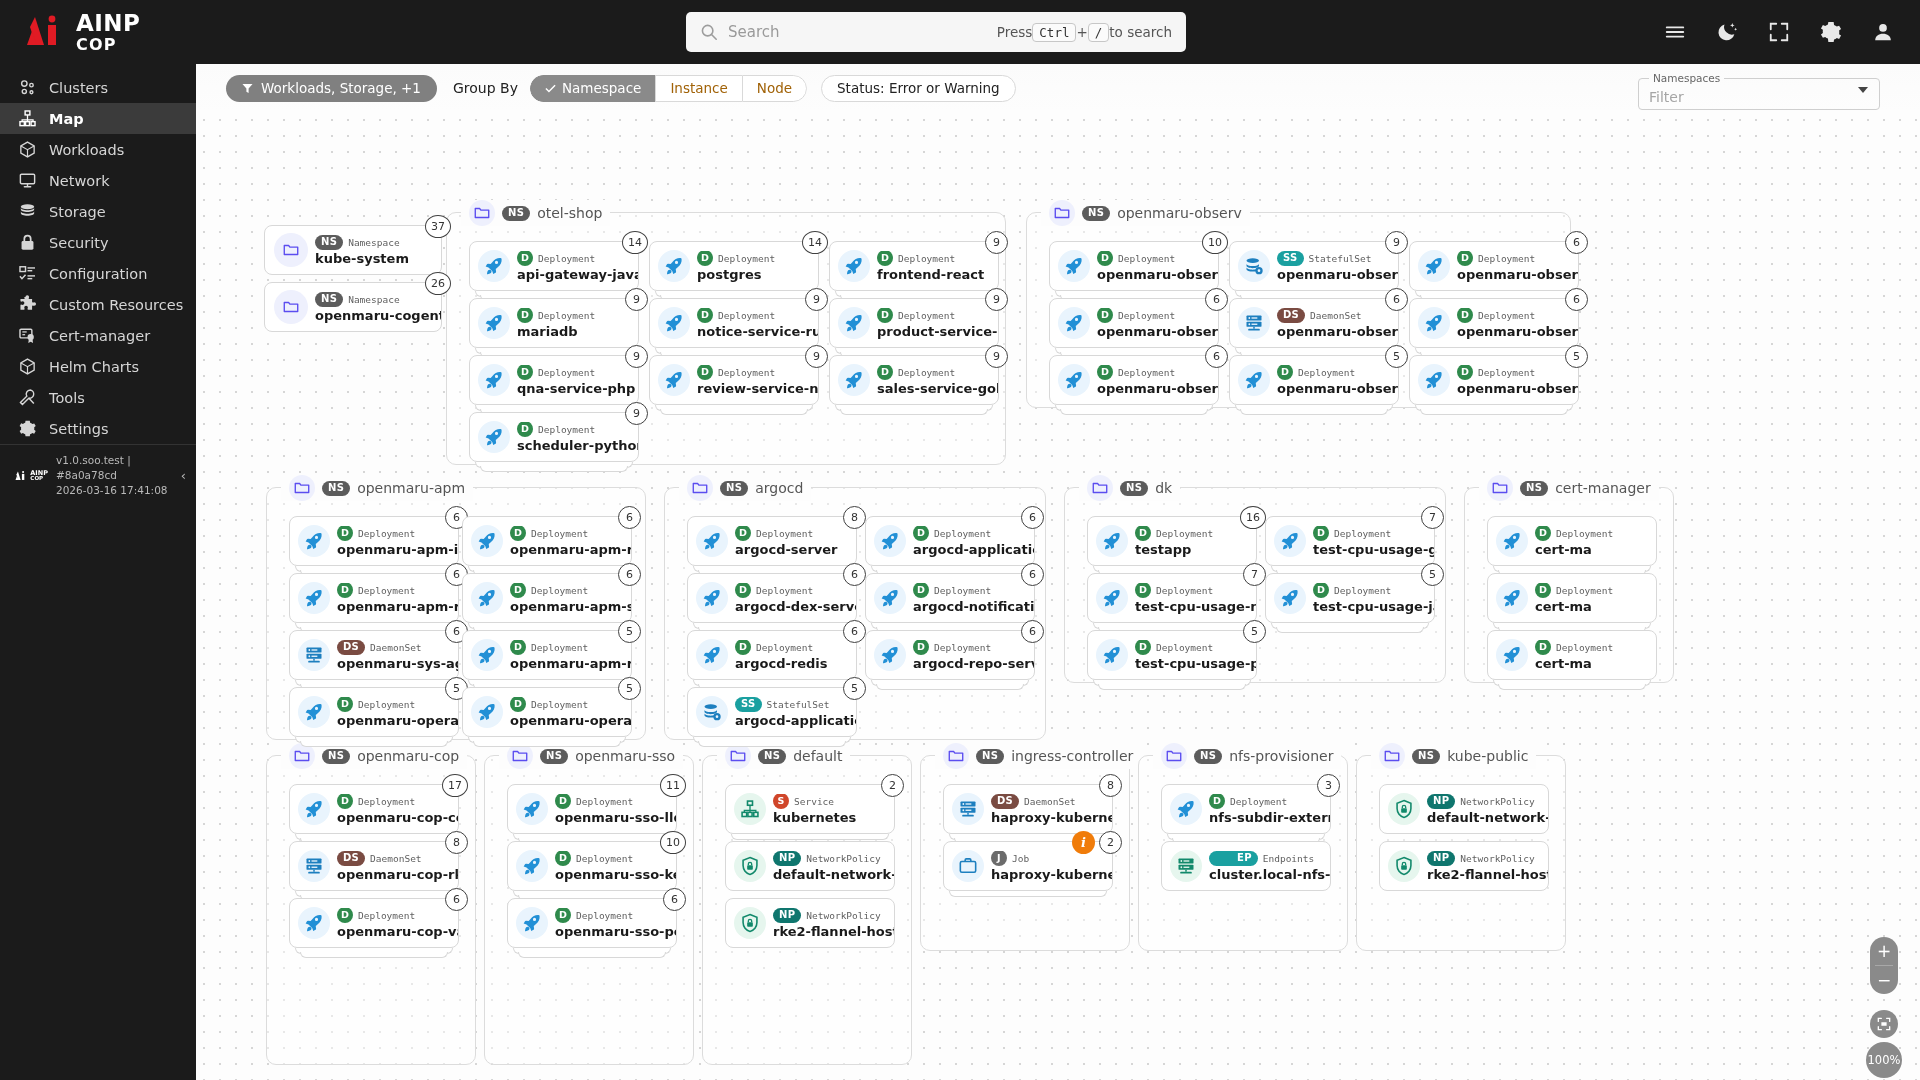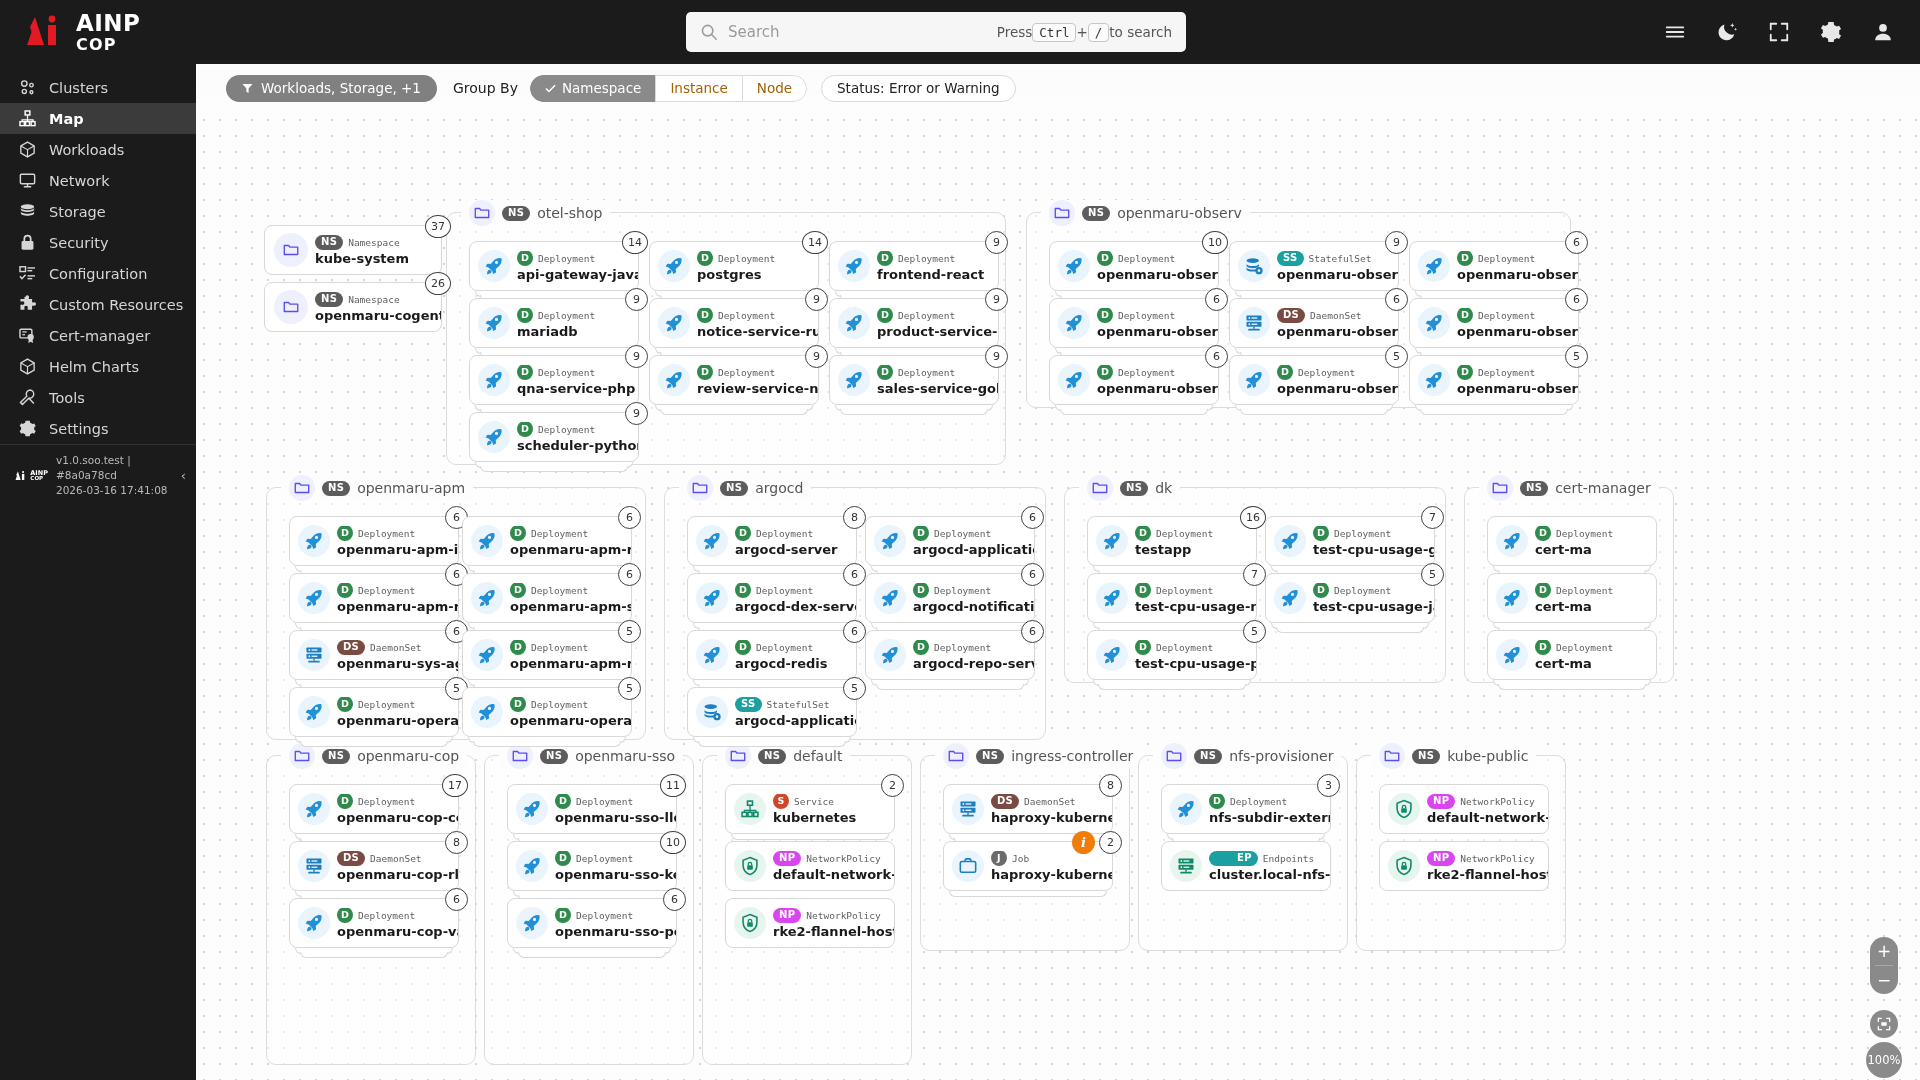--- a/index.html
+++ b/index.html
@@ -179,21 +179,21 @@
   .kind-badge {
     border-radius: 9px; color: #fff;
     font-size: 10px; font-weight: 700; letter-spacing: .3px;
     padding: 1.5px 6px; line-height: 1.2;
     font-family: "DejaVu Sans", sans-serif; flex: 0 0 auto;
   }
   .b-ns { background: #5c5c5c; }
   .b-d  { background: #2f8a4c; border-radius: 50%; width:16px;height:16px;display:inline-flex;align-items:center;justify-content:center;padding:0;font-size:9.5px;}
   .b-ss { background: #1aa0a0; }
   .b-ds { background: #7a4b42; }
-  .b-np { background: #d946ef; }
+  .b-np { background: #0f766e; }
   .b-ep { background: #1aa0a0; padding-left: 28px; }
   .b-s  { background: #d0462a; border-radius:50%; width:16px;height:16px;display:inline-flex;align-items:center;justify-content:center;padding:0;font-size:9.5px;}
   .b-j  { background: #6b6b6b; border-radius:50%; width:16px;height:16px;display:inline-flex;align-items:center;justify-content:center;padding:0;font-size:9.5px;}
   .ns-name { font-size: 14px; color: #555; }
 
   
   .card {
     position: absolute;
     width: 170px; height: 50px;
     background: #fff; border: 1px solid #d8d8d8; border-radius: 8px;
@@ -499,20 +499,27 @@
         <span>Instance</span>
       </button>
       <button class="seg-btn">
         <span>Node</span>
       </button>
     </div>
     <button class="chip-status">
       <span>Status: Error or Warning</span>
     </button>
 
+    <div class="ns-filter">
+      <fieldset>
+        <legend>Namespaces</legend>
+        <input placeholder="Filter" style="">
+      </fieldset>
+      <div class="caret"></div>
+    </div>
   </div>
 
   <div class="canvas" id="canvas">
 
     <div class="zoom-ctrl">
       <button class="zoom-btn">+</button>
       <div class="zoom-divider"></div>
       <button class="zoom-btn">−</button>
     </div>
     <div class="zoom-fit">

